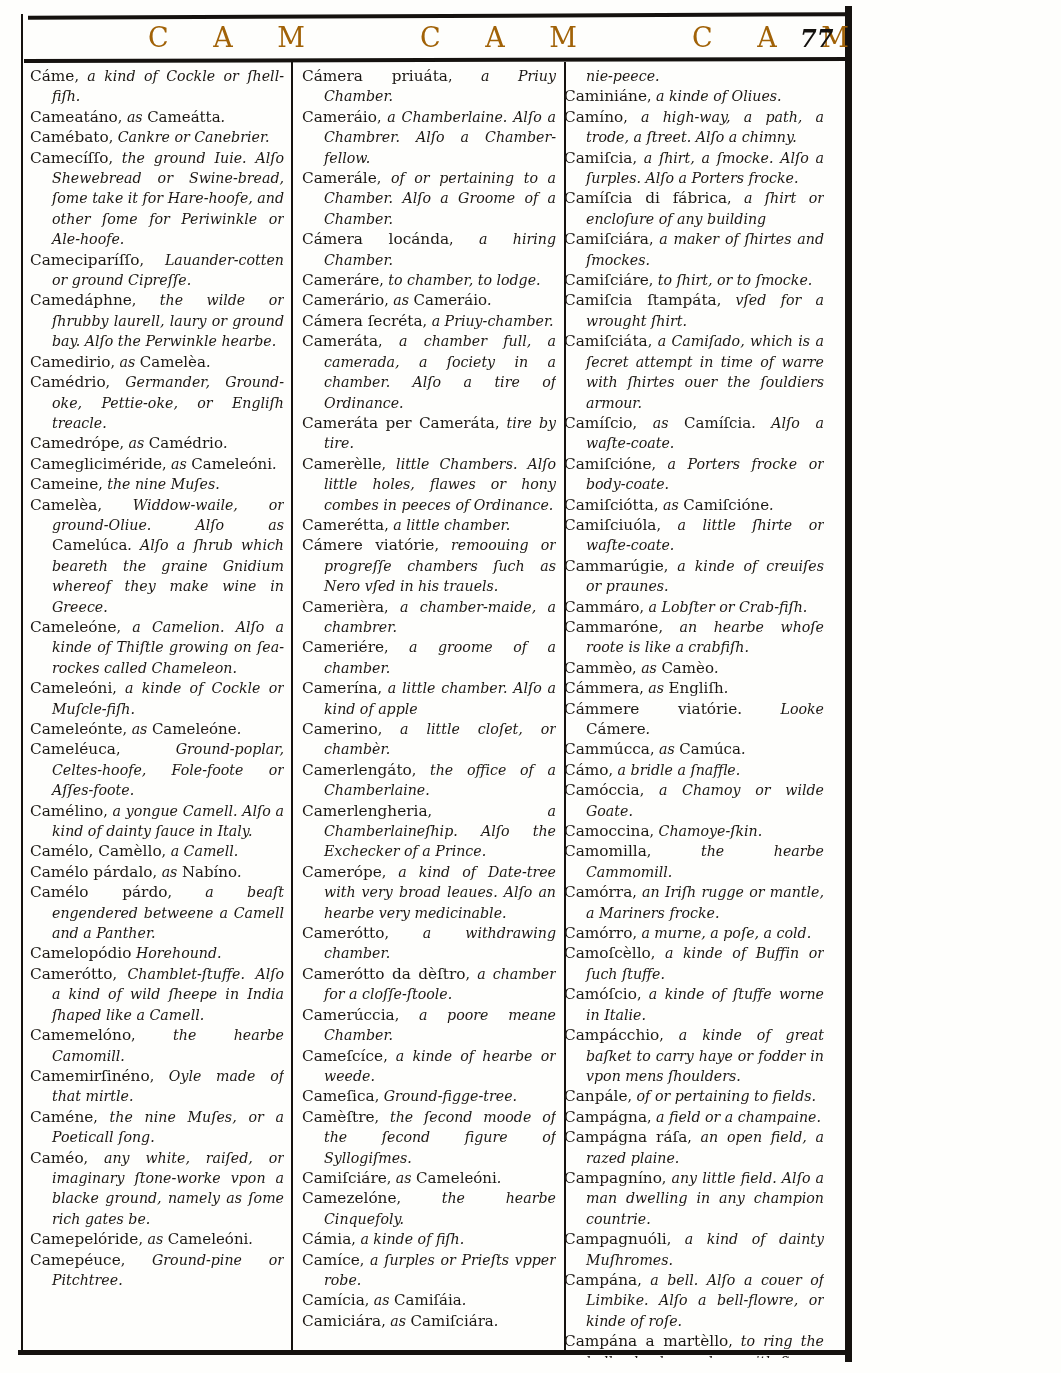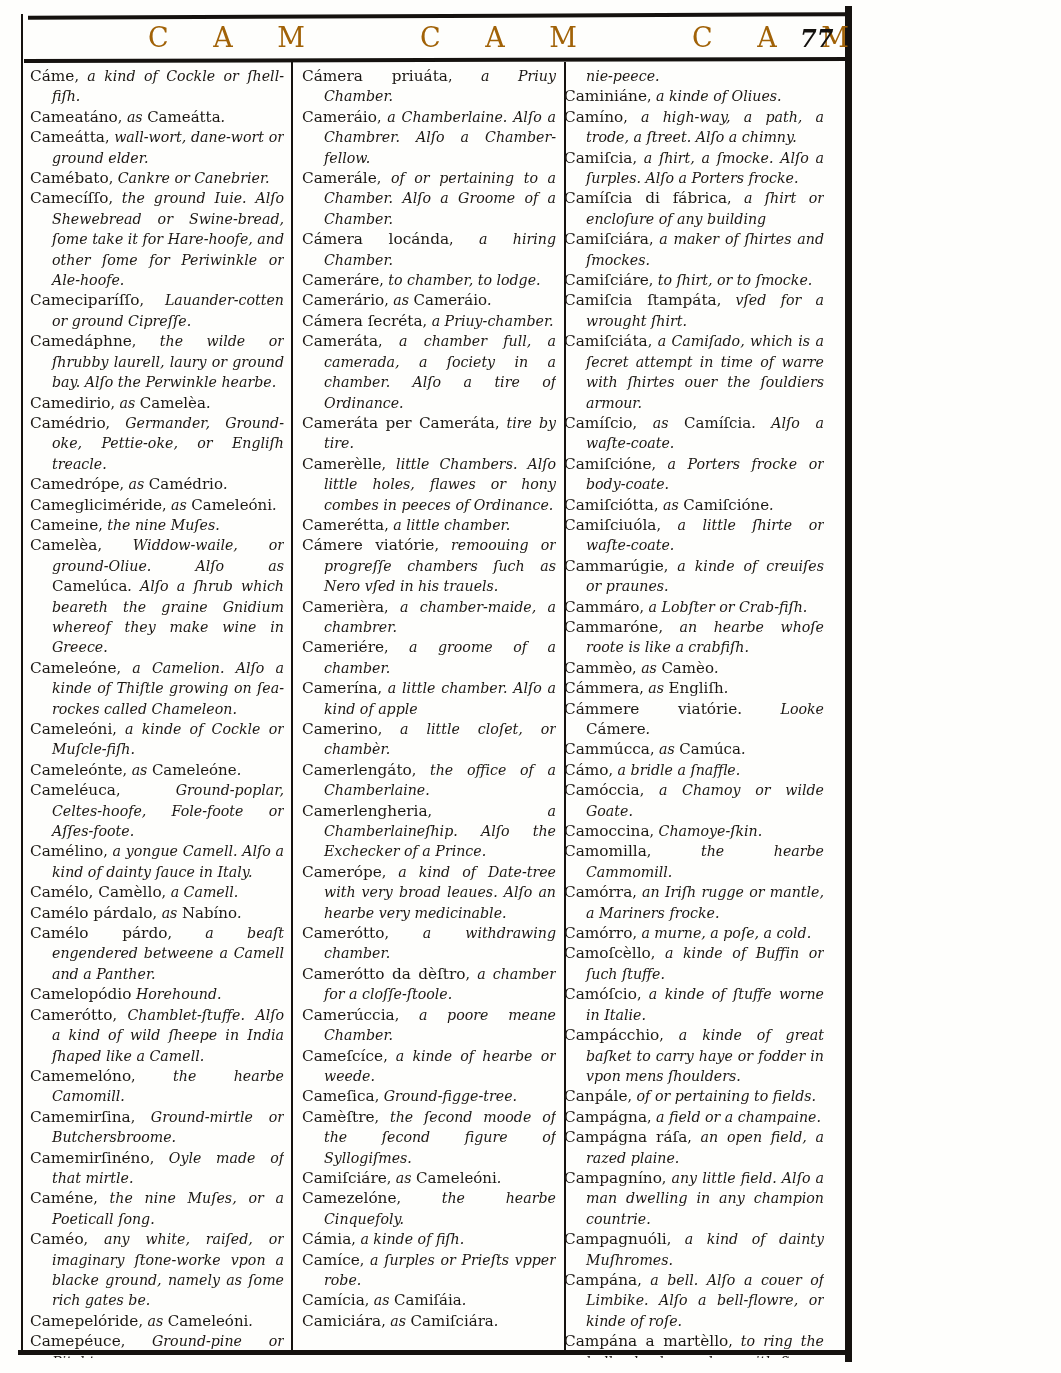--- a/index.html
+++ b/index.html
@@ -58,21 +58,20 @@
   <div class="rule rule-colsep2"></div>
 
   <div class="running-title rt1">C A M</div>
   <div class="running-title rt2">C A M</div>
   <div class="running-title rt3">C A M</div>
   <div class="page-number">77</div>
 
   <div class="column col1">
       <p class="entry"><span class="hw">Cáme</span><span class="sep">, </span><span class="def"><span>a kind of Cockle or ſhell-fiſh.</span></span></p>
       <p class="entry"><span class="hw">Cameatáno</span><span class="sep">, </span><span class="def"><span>as </span><span class="xref">Cameátta</span><span>.</span></span></p>
-      <p class="entry"><span class="hw">Cameátta</span><span class="sep">, </span><span class="def"><span>wall-wort, dane-wort or ground elder.</span></span></p>
       <p class="entry"><span class="hw">Camébato</span><span class="sep">, </span><span class="def"><span>Cankre or Canebrier.</span></span></p>
       <p class="entry"><span class="hw">Camecíſſo</span><span class="sep">, </span><span class="def"><span>the ground Iuie. Alſo Shewebread or Swine-bread, ſome take it for Hare-hoofe, and other ſome for Periwinkle or Ale-hoofe.</span></span></p>
       <p class="entry"><span class="hw">Cameciparíſſo</span><span class="sep">, </span><span class="def"><span>Lauander-cotten or ground Cipreſſe.</span></span></p>
       <p class="entry"><span class="hw">Camedáphne</span><span class="sep">, </span><span class="def"><span>the wilde or ſhrubby laurell, laury or ground bay. Alſo the Perwinkle hearbe.</span></span></p>
       <p class="entry"><span class="hw">Camedirio</span><span class="sep">, </span><span class="def"><span>as </span><span class="xref">Camelèa</span><span>.</span></span></p>
       <p class="entry"><span class="hw">Camédrio</span><span class="sep">, </span><span class="def"><span>Germander, Ground-oke, Pettie-oke, or Engliſh treacle.</span></span></p>
       <p class="entry"><span class="hw">Camedrópe</span><span class="sep">, </span><span class="def"><span>as </span><span class="xref">Camédrio</span><span>.</span></span></p>
       <p class="entry"><span class="hw">Camegliciméride</span><span class="sep">, </span><span class="def"><span>as </span><span class="xref">Cameleóni</span><span>.</span></span></p>
       <p class="entry"><span class="hw">Cameine</span><span class="sep">, </span><span class="def"><span>the nine Muſes.</span></span></p>
       <p class="entry"><span class="hw">Camelèa</span><span class="sep">, </span><span class="def"><span>Widdow-waile, or ground-Oliue. Alſo as </span><span class="xref">Camelúca</span><span>. Alſo a ſhrub which beareth the graine Gnidium whereof they make wine in Greece.</span></span></p>
@@ -80,21 +79,20 @@
       <p class="entry"><span class="hw">Cameleóni</span><span class="sep">, </span><span class="def"><span>a kinde of Cockle or Muſcle-fiſh.</span></span></p>
       <p class="entry"><span class="hw">Cameleónte</span><span class="sep">, </span><span class="def"><span>as </span><span class="xref">Cameleóne</span><span>.</span></span></p>
       <p class="entry"><span class="hw">Cameléuca</span><span class="sep">, </span><span class="def"><span>Ground-poplar, Celtes-hoofe, Fole-foote or Aſſes-foote.</span></span></p>
       <p class="entry"><span class="hw">Camélino</span><span class="sep">, </span><span class="def"><span>a yongue Camell. Alſo a kind of dainty ſauce in Italy.</span></span></p>
       <p class="entry"><span class="hw">Camélo, Camèllo</span><span class="sep">, </span><span class="def"><span>a Camell.</span></span></p>
       <p class="entry"><span class="hw">Camélo párdalo</span><span class="sep">, </span><span class="def"><span>as </span><span class="xref">Nabíno</span><span>.</span></span></p>
       <p class="entry"><span class="hw">Camélo párdo</span><span class="sep">, </span><span class="def"><span>a beaſt engendered betweene a Camell and a Panther.</span></span></p>
       <p class="entry"><span class="hw">Camelopódio</span><span class="sep"> </span><span class="def"><span>Horehound.</span></span></p>
       <p class="entry"><span class="hw">Camerótto</span><span class="sep">, </span><span class="def"><span>Chamblet-ſtuffe. Alſo a kind of wild ſheepe in India ſhaped like a Camell.</span></span></p>
       <p class="entry"><span class="hw">Camemelóno</span><span class="sep">, </span><span class="def"><span>the hearbe Camomill.</span></span></p>
-      <p class="entry"><span class="hw">Camemirſina</span><span class="sep">, </span><span class="def"><span>Ground-mirtle or Butchersbroome.</span></span></p>
       <p class="entry"><span class="hw">Camemirſinéno</span><span class="sep">, </span><span class="def"><span>Oyle made of that mirtle.</span></span></p>
       <p class="entry"><span class="hw">Caméne</span><span class="sep">, </span><span class="def"><span>the nine Muſes, or a Poeticall ſong.</span></span></p>
       <p class="entry"><span class="hw">Caméo</span><span class="sep">, </span><span class="def"><span>any white, raiſed, or imaginary ſtone-worke vpon a blacke ground, namely as ſome rich gates be.</span></span></p>
       <p class="entry"><span class="hw">Camepelóride</span><span class="sep">, </span><span class="def"><span>as </span><span class="xref">Cameleóni</span><span>.</span></span></p>
       <p class="entry"><span class="hw">Camepéuce</span><span class="sep">, </span><span class="def"><span>Ground-pine or Pitchtree.</span></span></p>
     </div>
   <div class="column col2">
       <p class="entry"><span class="hw">Cámera priuáta</span><span class="sep">, </span><span class="def"><span>a Priuy Chamber.</span></span></p>
       <p class="entry"><span class="hw">Cameráio</span><span class="sep">, </span><span class="def"><span>a Chamberlaine. Alſo a Chambrer. Alſo a Chamber-fellow.</span></span></p>
       <p class="entry"><span class="hw">Camerále</span><span class="sep">, </span><span class="def"><span>of or pertaining to a Chamber. Alſo a Groome of a Chamber.</span></span></p>

